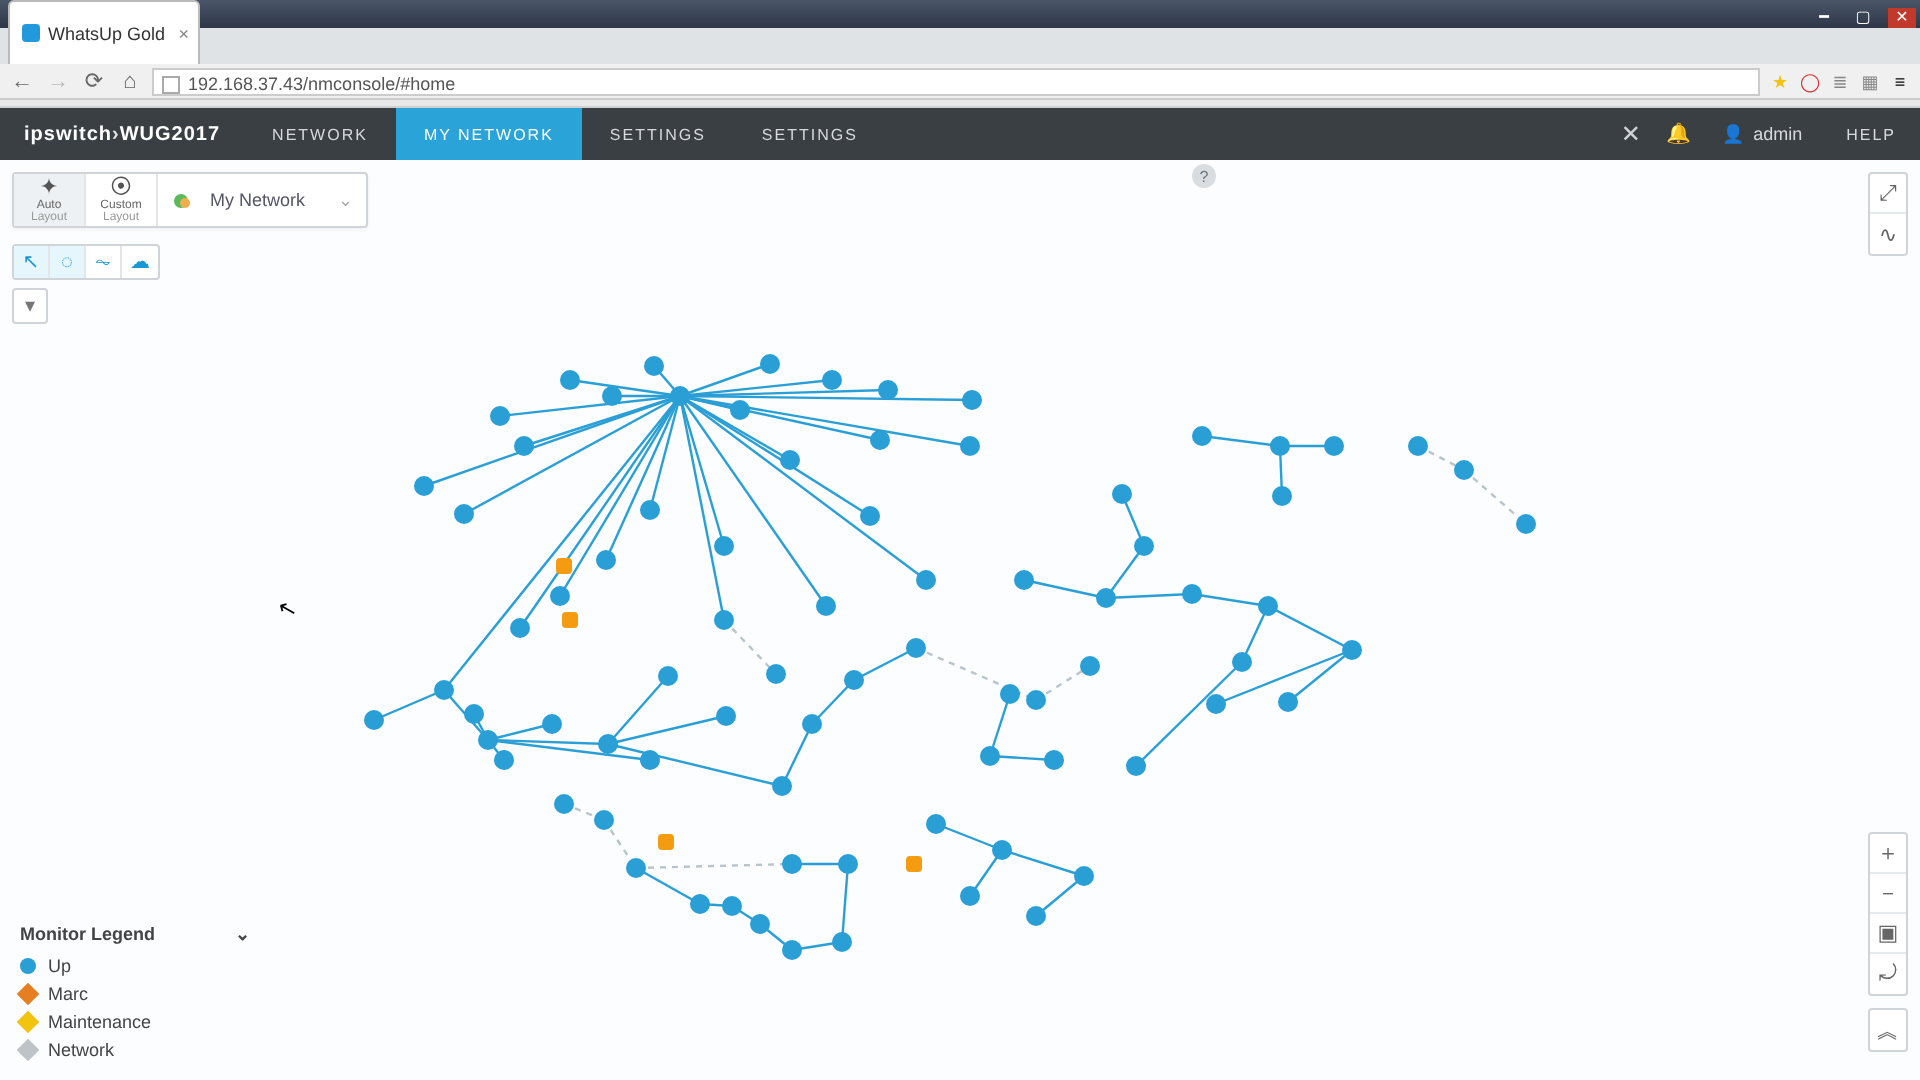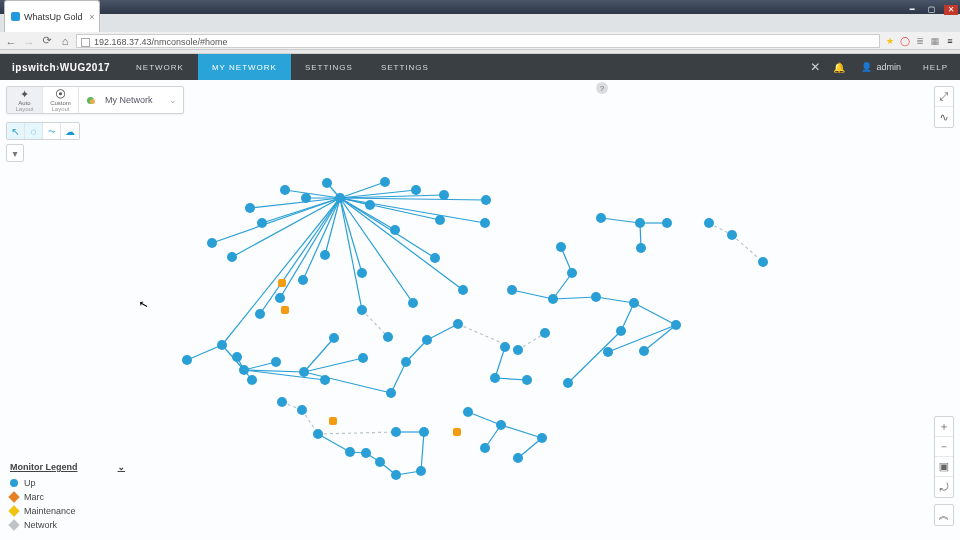--- a/index.html
+++ b/index.html
@@ -56,21 +56,21 @@
   
   .rctrl{position:absolute;right:6px;width:20px;background:#fff;border:1px solid #d0d4d8;border-radius:2px;display:flex;flex-direction:column;}
   .rctrl span{height:20px;display:flex;align-items:center;justify-content:center;font-size:11px;color:#666;border-bottom:1px solid #e7eaec;}
   .rctrl span:last-child{border-bottom:none;}
   .rctrl.top{top:6px;}
   .rctrl.zoom{bottom:42px;}
   .rctrl.overview{bottom:14px;}
 
   
   .legend{position:absolute;left:10px;bottom:10px;font-size:9px;color:#444;}
-  .legend-head{display:flex;gap:40px;font-weight:bold;margin-bottom:6px;text-decoration:underline;}
+  .legend-head{display:flex;gap:40px;font-weight:bold;margin-bottom:6px;}
   .legend-row{display:flex;align-items:center;gap:6px;margin-top:4px;}
   .ldot{width:8px;height:8px;border-radius:50%;}
   .lsq{width:8px;height:8px;transform:rotate(45deg);}
 
   
   svg.network{position:absolute;left:0;top:0;width:100%;height:100%;}
   .node{fill:#2a9fd6;}
   .warn{fill:#f39c12;}
   .edge{stroke:#2a9fd6;stroke-width:1.2;}
   .edge.dash{stroke:#b9c4ca;stroke-dasharray:3 3;}

